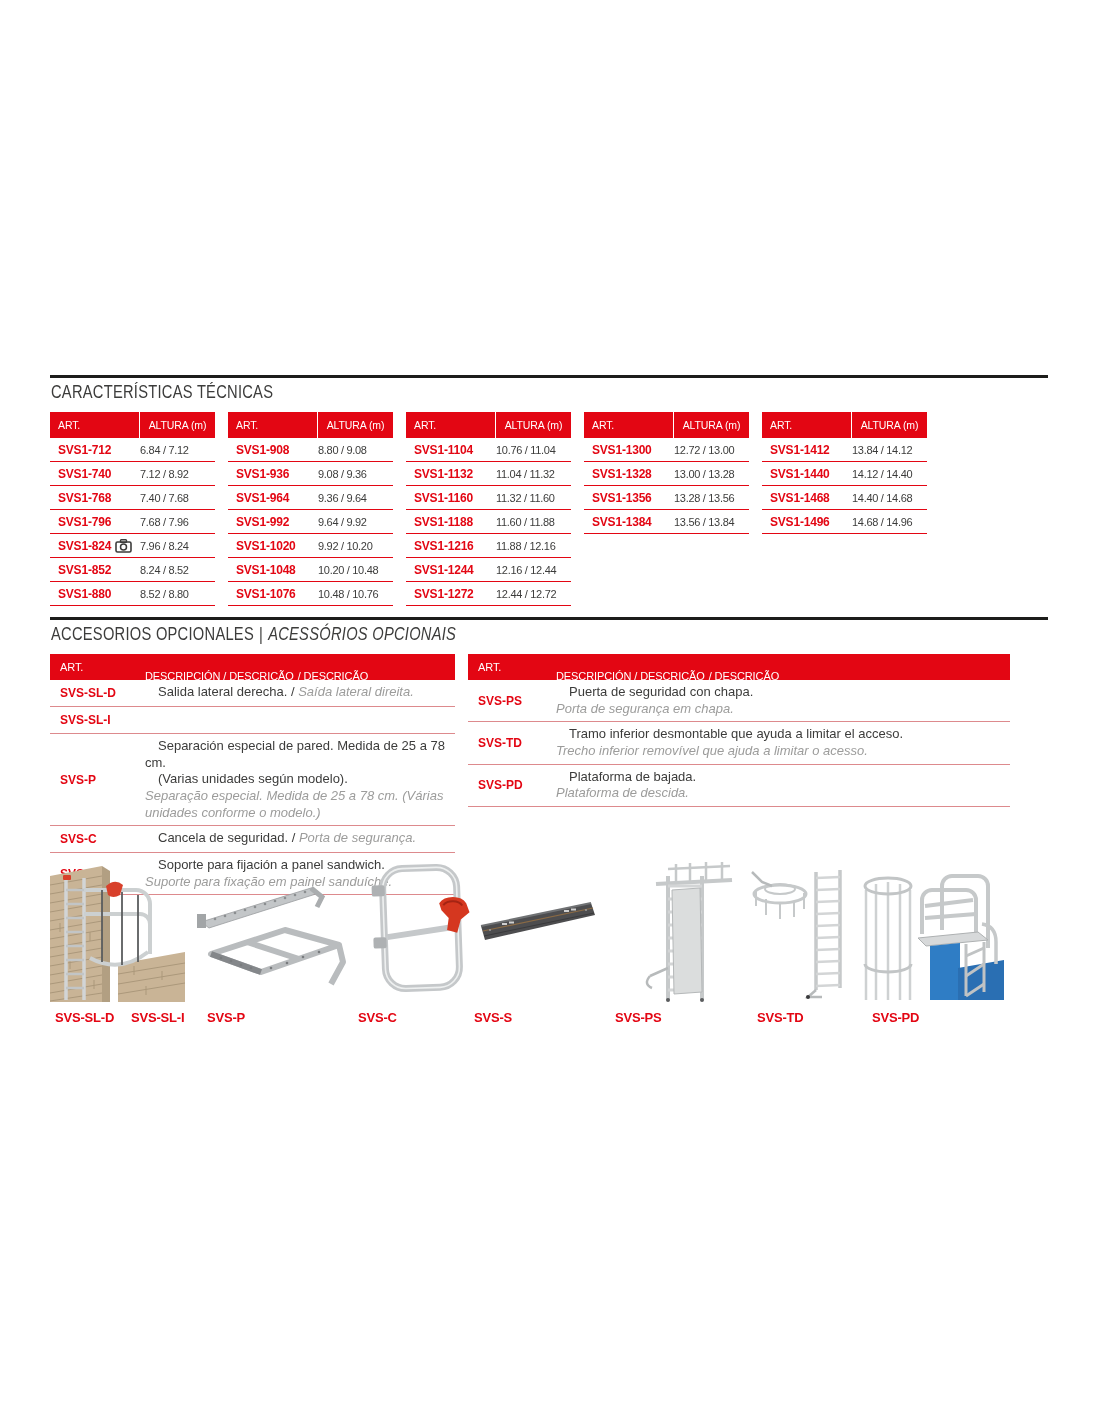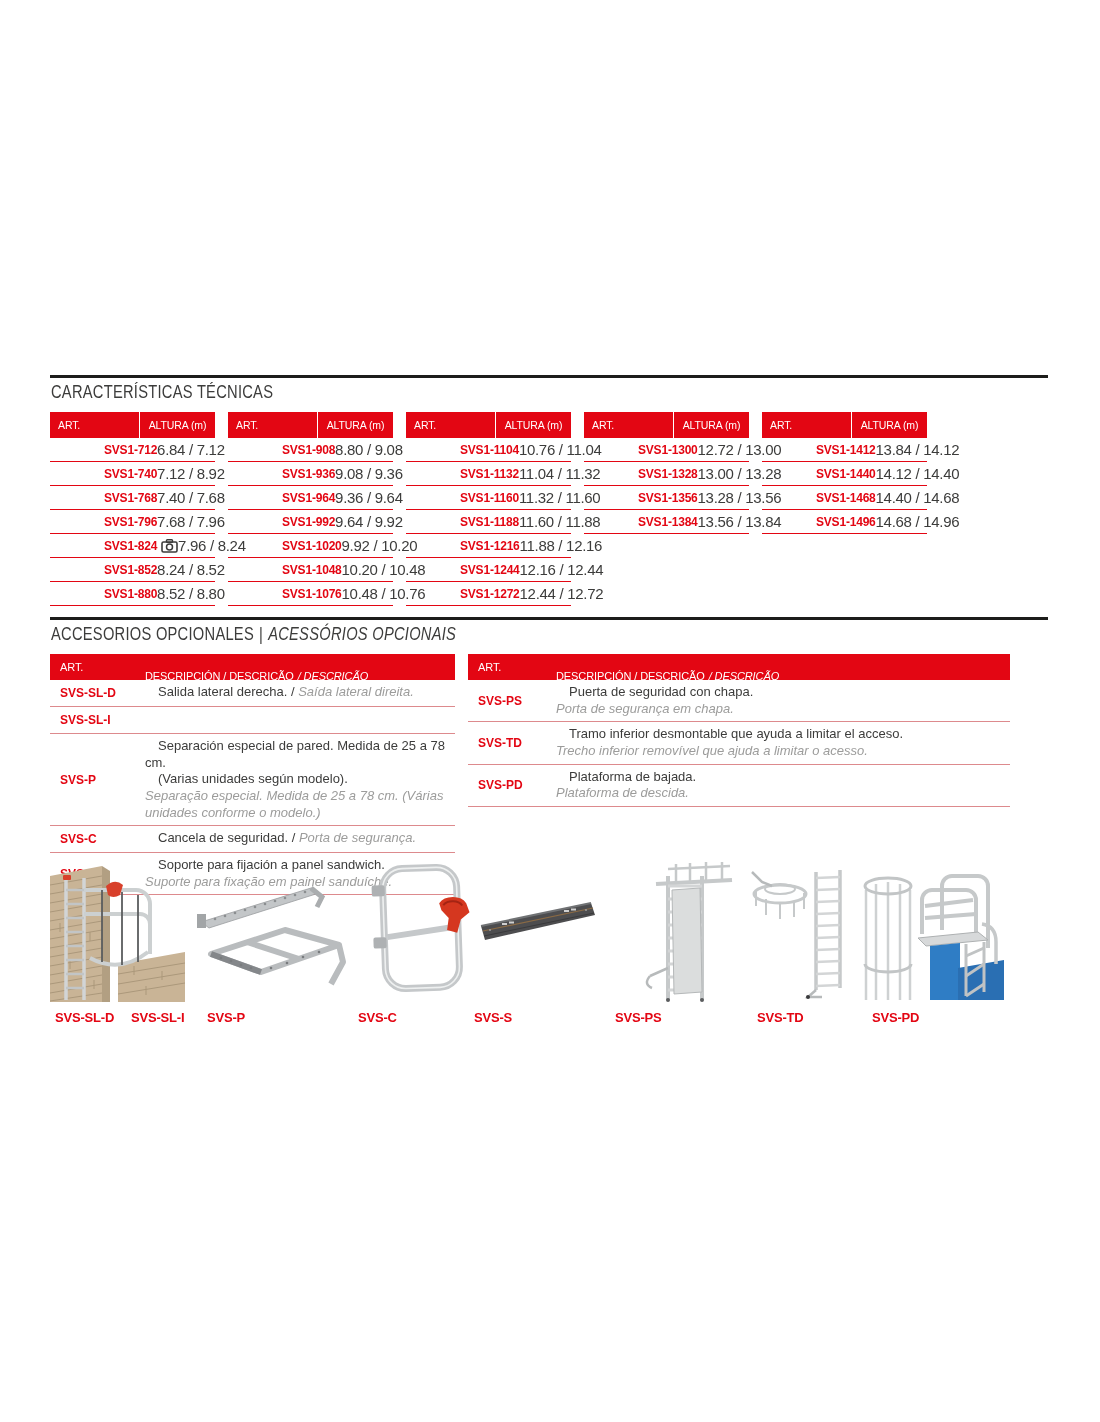--- a/index.html
+++ b/index.html
@@ -16,34 +16,34 @@
   .sec-title .sep{padding:0 6px;}
 
   
   .tech-tables{display:flex;gap:13px;margin-top:9px;}
   .tech-table{width:165px;flex:0 0 165px;}
   .tech-head{display:flex;background:#e30613;color:#fff;height:26px;font-size:10.5px;letter-spacing:-.1px;}
   .th-art{width:90px;box-sizing:border-box;padding-left:8px;display:flex;align-items:center;border-right:1px solid #fff;}
   .th-alt{flex:1;display:flex;align-items:center;justify-content:center;}
   .tech-row{display:flex;align-items:center;height:23px;border-bottom:1.5px solid #e30613;}
   .tr-code{width:90px;box-sizing:border-box;padding-left:8px;color:#e30613;font-weight:700;
-           font-size:12px;letter-spacing:-.2px;display:flex;align-items:center;gap:4px;white-space:nowrap;margin-left:46px;}
-  .tr-val{flex:1;text-align:right;color:#3c3c3b;font-size:15px;letter-spacing:-.3px;white-space:nowrap;}
+           font-size:12px;letter-spacing:-.2px;display:flex;align-items:center;gap:4px;white-space:nowrap;}
+  .tr-val{flex:1;text-align:left;color:#3c3c3b;font-size:11px;letter-spacing:-.3px;white-space:nowrap;}
   .cam{display:inline-flex;align-items:center;}
 
   
   .acc-tables{display:flex;gap:13px;margin-top:9px;align-items:flex-start;}
   .acc-table.left{width:405px;flex:0 0 405px;}
   .acc-table.right{width:542px;flex:0 0 542px;}
   .acc-head{display:flex;background:#e30613;color:#fff;height:26px;font-size:11px;letter-spacing:-.1px;}
   .ah-art{box-sizing:border-box;padding-left:10px;display:flex;align-items:center;}
   .left .ah-art,.left .ar-art{width:95px;flex:0 0 95px;}
   .right .ah-art,.right .ar-art{width:88px;flex:0 0 88px;}
   .ah-desc{flex:1;display:flex;align-items:center;gap:4px;margin-top:17px;}
-  .ah-desc .it{font-style:italic;}
+  .ah-desc .it{}
   .acc-row{display:flex;border-bottom:1px solid #dd8a8d;min-height:26px;}
   .ar-art{box-sizing:border-box;padding-left:10px;color:#e30613;font-weight:700;font-size:12px;
           display:flex;align-items:center;white-space:nowrap;}
   .ar-desc{flex:1;padding:4px 4px 4px 0;font-size:13px;line-height:1.28;}
   .seg-es{color:#3c3c3b;margin-left:13px;}
   .seg-pt{color:#9c9c9b;font-style:italic;margin-top:46px;}
 
   
   .pimg{position:absolute;}
   .plabel{position:absolute;top:152px;color:#e30613;font-weight:700;font-size:13px;letter-spacing:-.2px;white-space:nowrap;}

